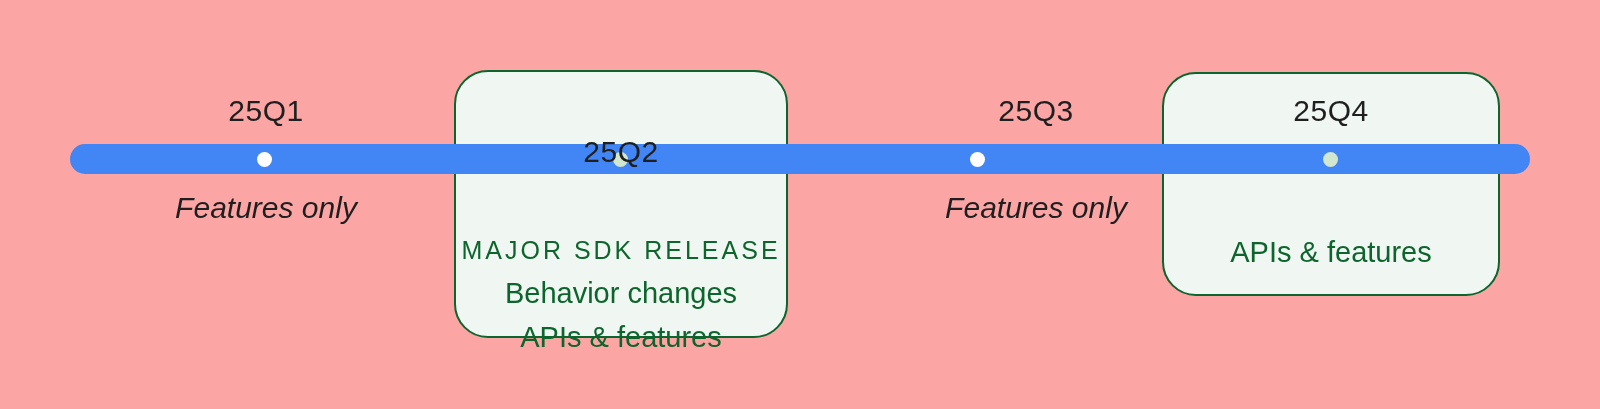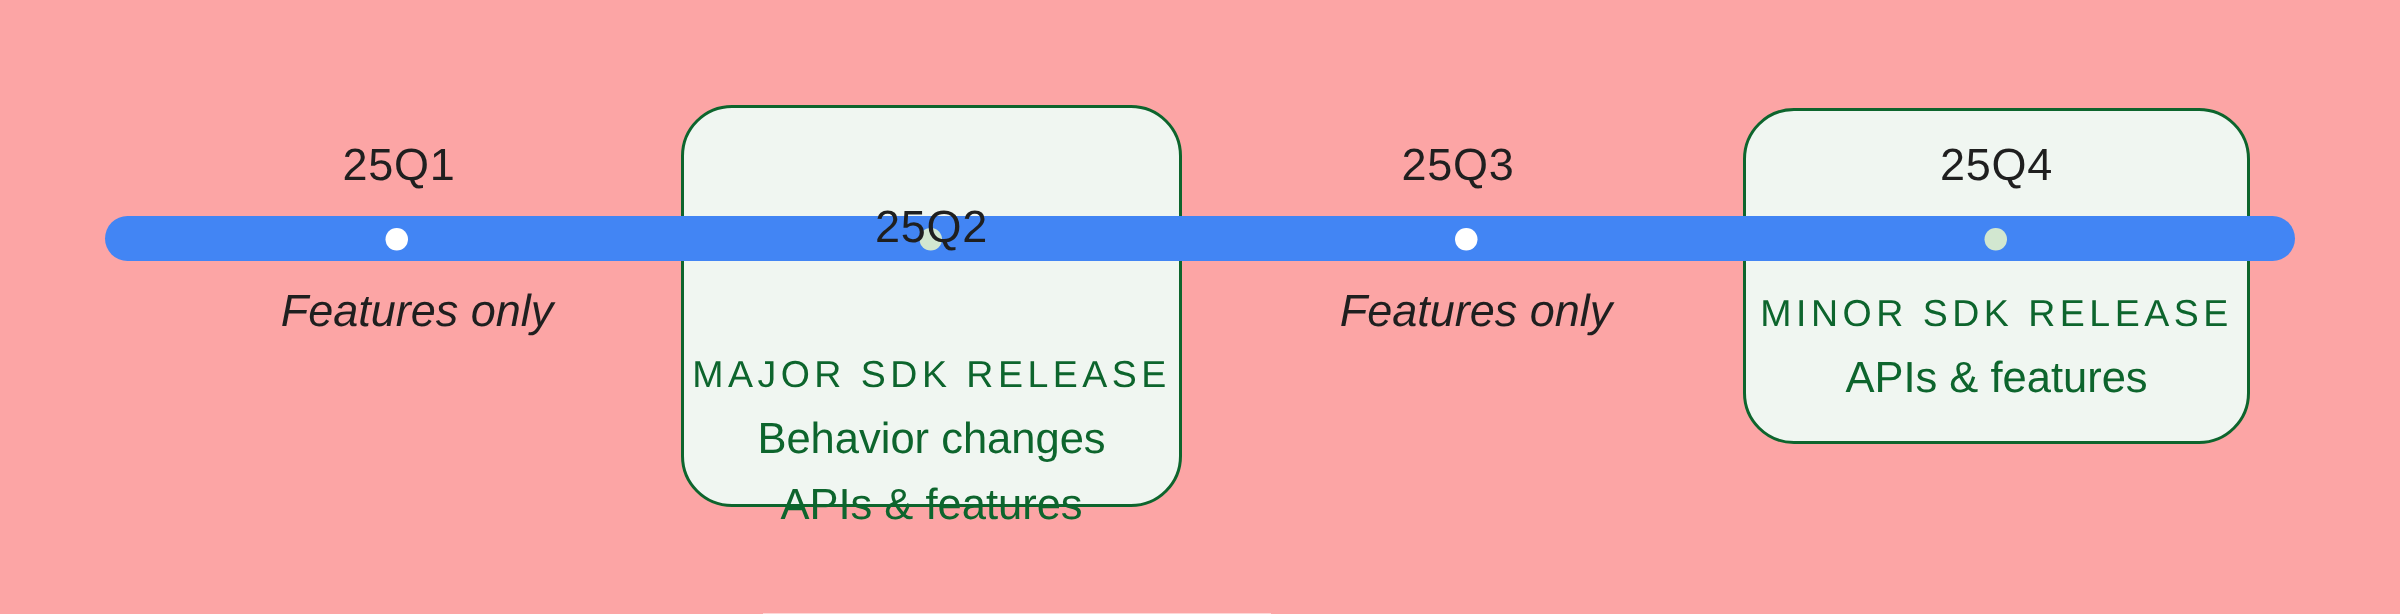--- a/index.html
+++ b/index.html
@@ -70,36 +70,35 @@
     top: 94px;
     font-size: 30px;
     color: var(--ink);
     letter-spacing: 0.5px;
   }
   .features-only {
     top: 191px;
     font-size: 30px;
     font-style: italic;
     color: var(--ink);
-    margin-left: 12px;
   }
   .caption {
     top: 195px;
     font-size: 25px;
     font-weight: 500;
     letter-spacing: 3px;
     color: var(--green-text);
   }
   .green-line {
     font-size: 29px;
     color: var(--green-text);
   }
   .cx-q1 { left: 266px; }
   .cx-q2 { left: 621px; margin-top: 41px; }
-  .cx-q3 { left: 972px; }
+  .cx-q3 { left: 1036px; }
   .cx-q4 { left: 1331px; text-align: right; }
   .row2 { top: 236px; }
   .row3 { top: 280px; }
 </style>
 </head>
 <body>
 
 <div class="canvas">
 
   <div class="release-box box-q2"></div>
@@ -118,16 +117,15 @@
   <div class="txt q-label cx-q4">25Q4</div>
 
   <div class="txt features-only cx-q1">Features only</div>
 
   <div class="txt green-line row2 cx-q2">Behavior changes</div>
   <div class="txt caption cx-q2">MAJOR SDK RELEASE</div>
   <div class="txt green-line row3 cx-q2">APIs &amp; features</div>
 
   <div class="txt features-only cx-q3">Features only</div>
 
-  <div class="txt caption cx-q4">MINOR SDK RELEASE</div>
   <div class="txt green-line row2 cx-q4">APIs &amp; features</div>
 
 </div>
 
 </body></html>

